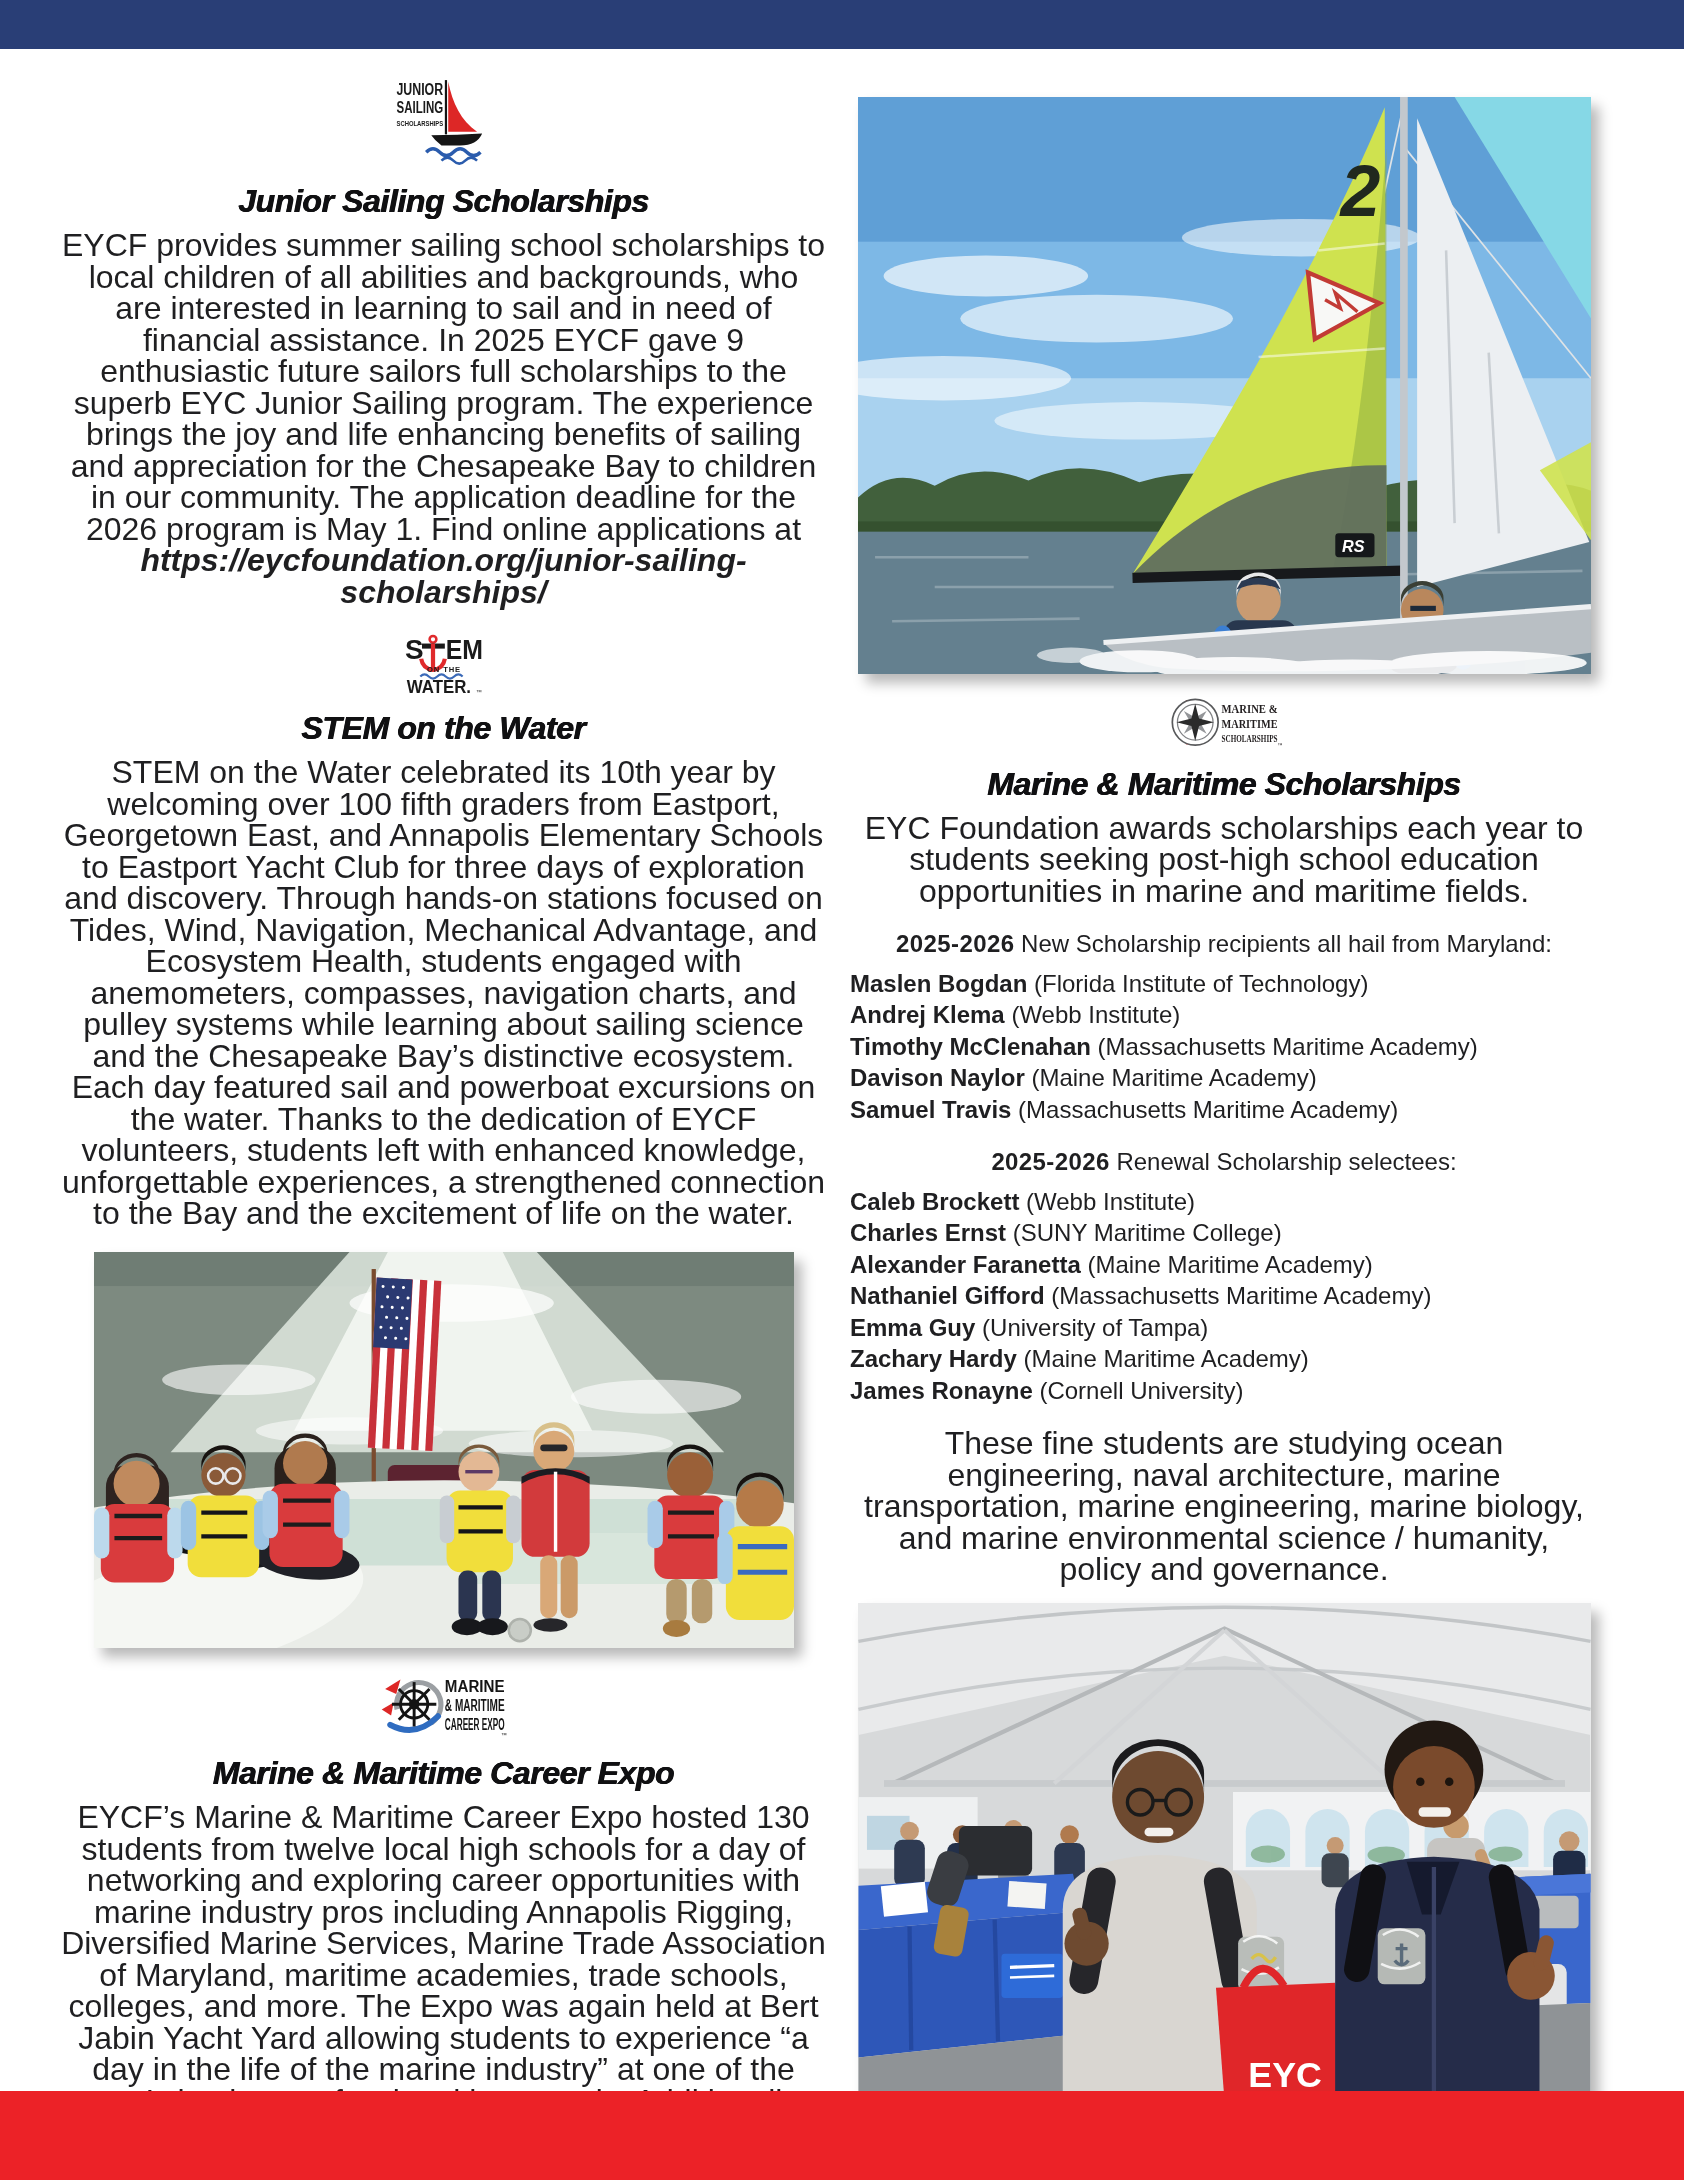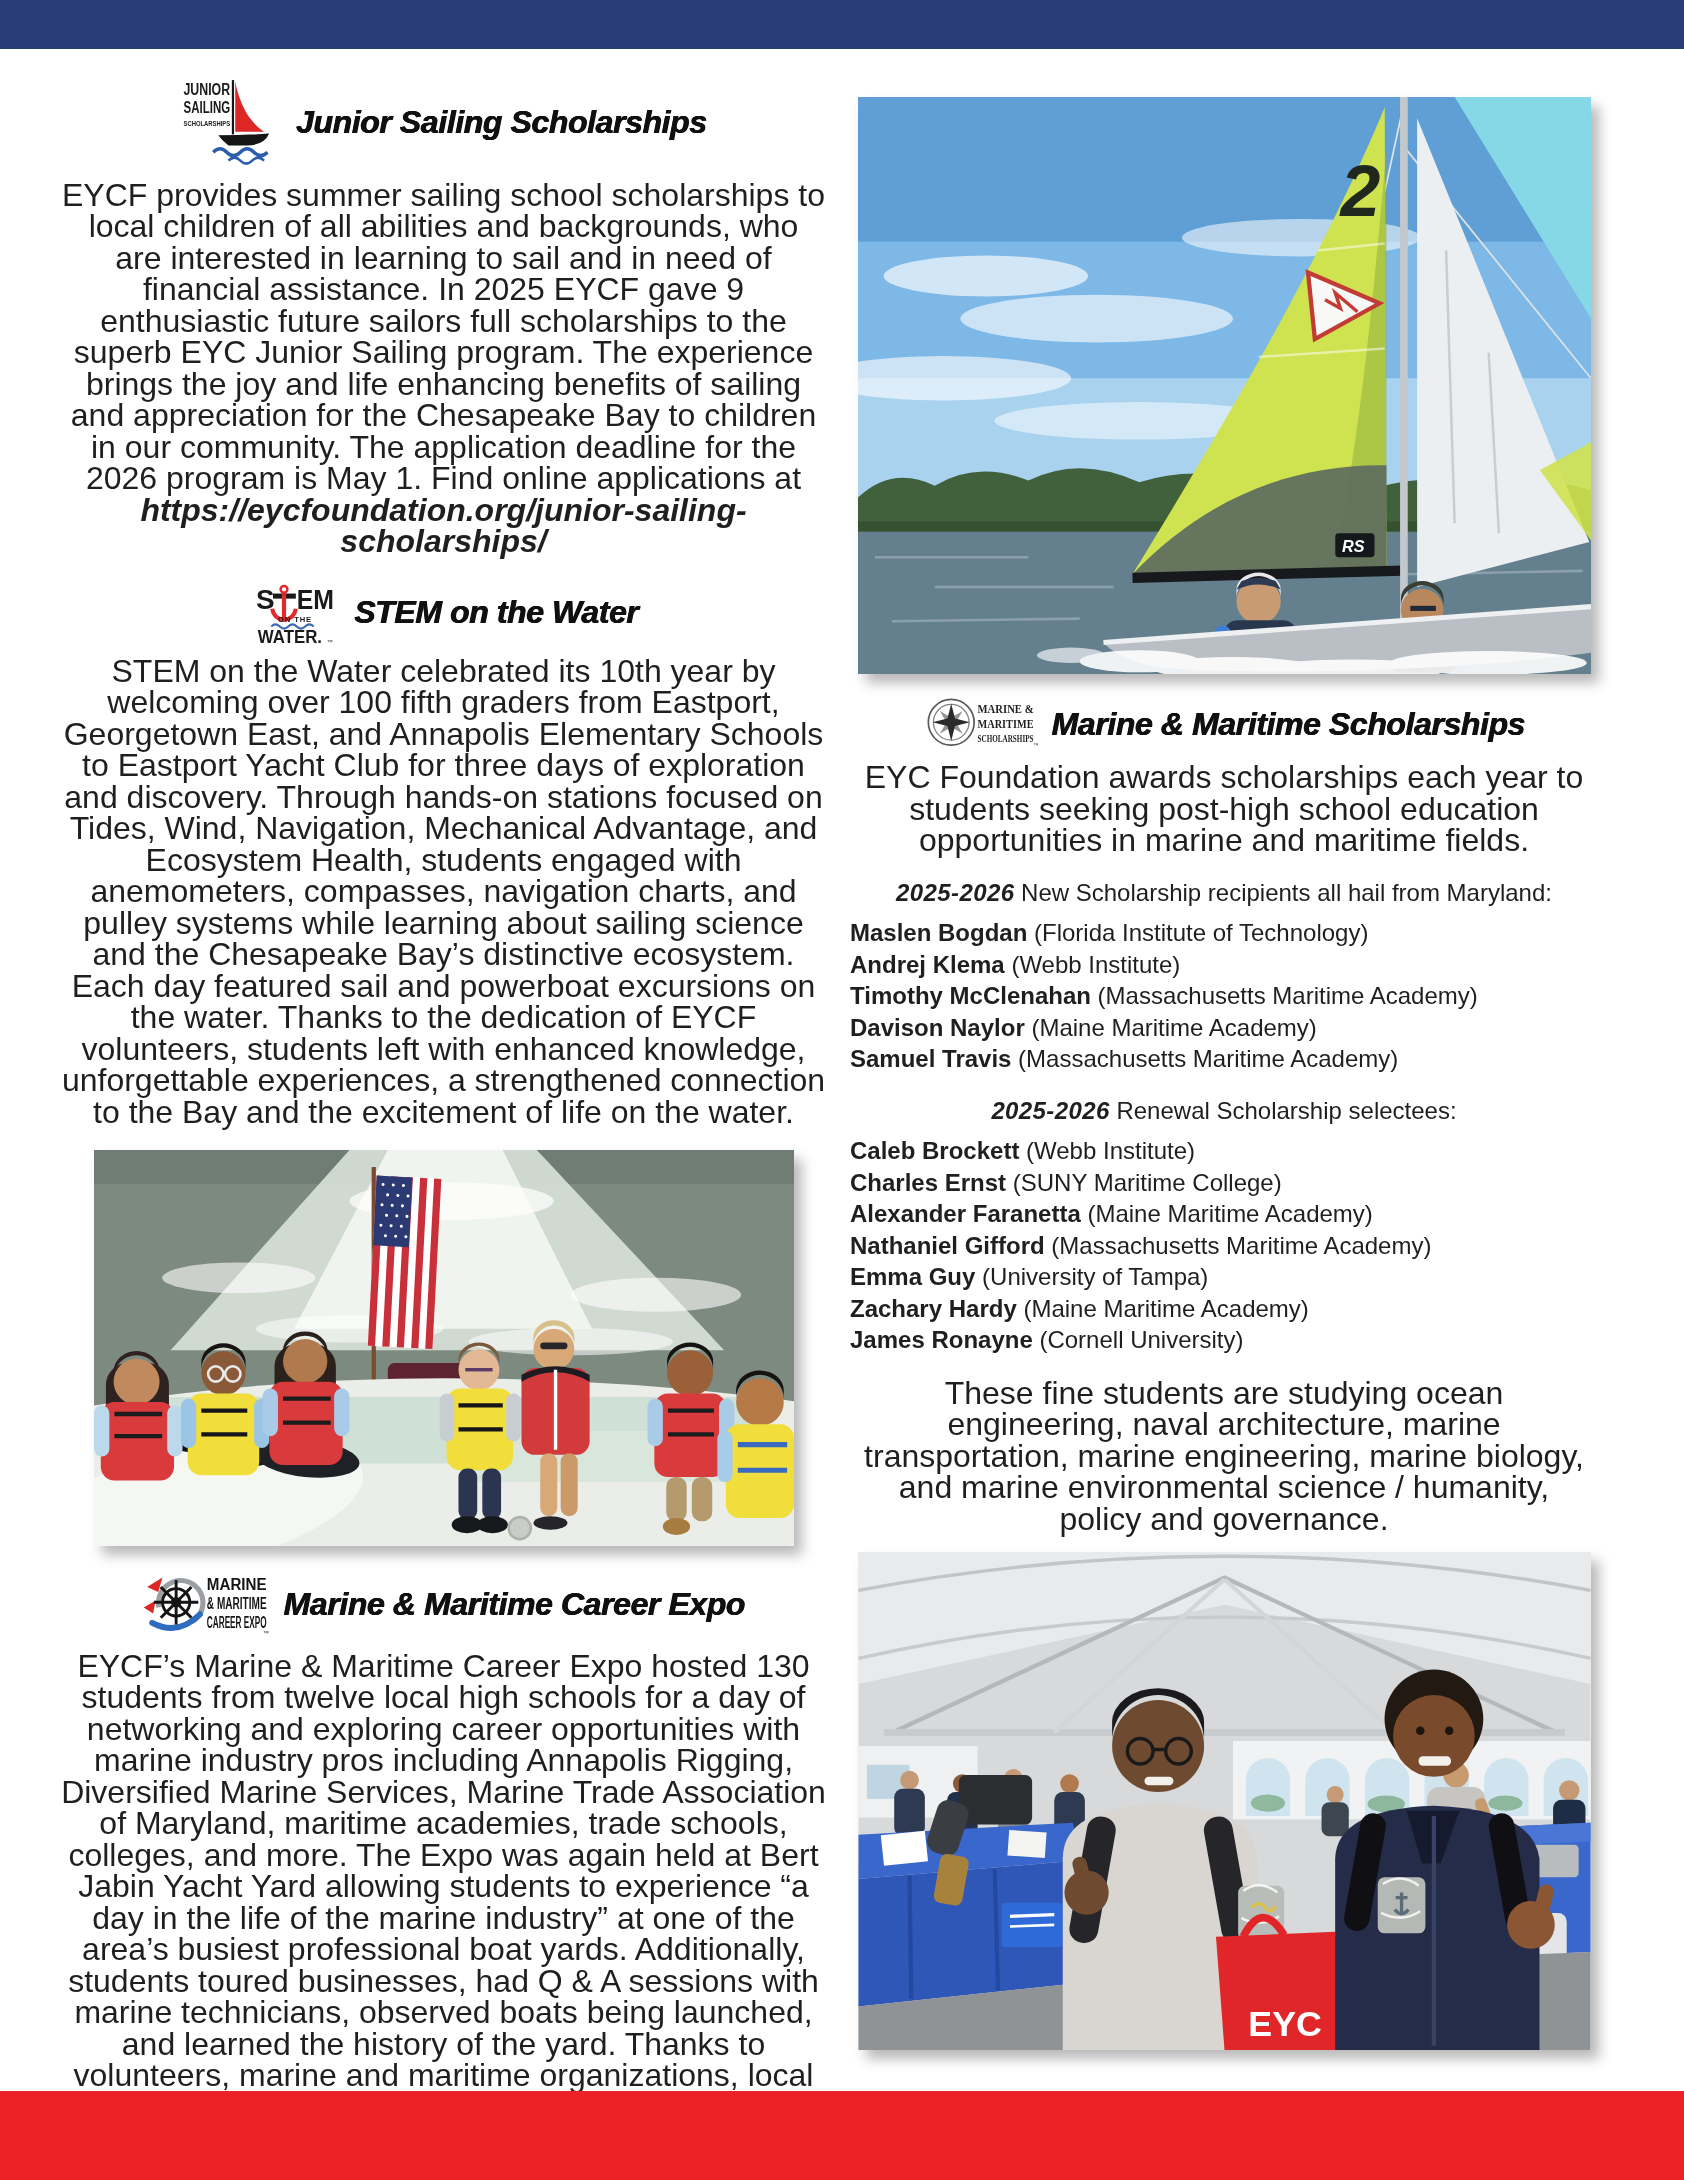--- a/index.html
+++ b/index.html
@@ -4,30 +4,30 @@
 <style>
   html,body{margin:0;padding:0;}
   body{
     width:1685px;height:2181px;position:relative;background:#ffffff;
     font-family:"Liberation Sans",sans-serif;color:#1f1f21;overflow:hidden;
   }
   .top-bar{position:absolute;top:0;left:0;width:1685px;height:49px;background:#293E76;}
   .bottom-bar{position:absolute;top:2091px;left:0;width:1685px;height:89px;background:#EC2227;}
   .col-left{position:absolute;left:56px;top:66px;width:775px;}
   .col-right{position:absolute;left:850px;top:92px;width:748px;}
-  .heading-row{display:flex;align-items:center;justify-content:center;gap:13.6px;margin:8.5px 0 5.1px 0;}
+  .heading-row{display:flex;align-items:center;justify-content:center;gap:13.6px;margin:8.5px 0 5.1px 0;flex-direction:column;}
   .section-title{
     font-size:32px;font-weight:700;font-style:italic;color:#101012;letter-spacing:-0.4px;
     text-shadow:0.5px 0 #101012, -0.3px 0 #101012;white-space:nowrap;
   }
   .body-text{font-size:32px;line-height:31.5px;text-align:center;margin:10.2px 5.1px 22px 5.1px;}
   .link-line{font-weight:700;font-style:italic;}
   .photo{display:block;margin:5.1px auto 22px auto;box-shadow:7.7px 9.4px 12px rgba(0,0,0,0.28);}
   .list-heading{font-size:24px;line-height:31.5px;text-align:center;margin:20.4px 0 8.5px 0;}
-  .em{font-style:italic;font-weight:700;letter-spacing:0.4px;}
+  .em{font-weight:700;letter-spacing:0.4px;}
   .recipient-list{font-size:24px;line-height:31.5px;text-align:left;margin:6.8px 0 6.8px 0;}
   .recipient-line{white-space:nowrap;}
   .rb{font-weight:700;}
   svg text{font-family:"Liberation Sans",sans-serif;}
   svg .serif{font-family:"Liberation Serif",serif;}
 </style>
 </head>
 <body>
 
 <div class="top-bar"></div>

